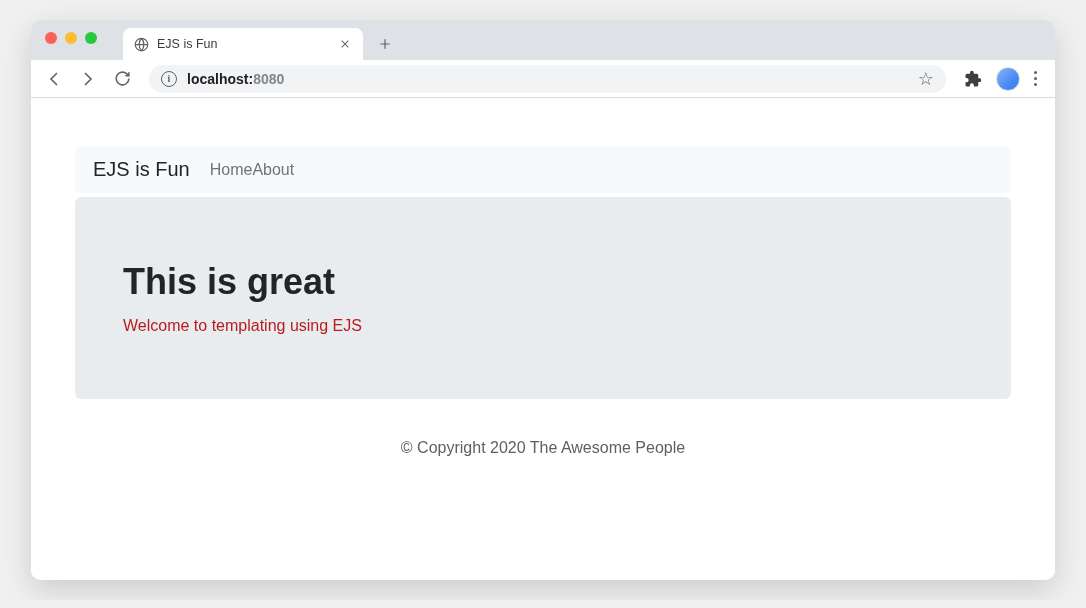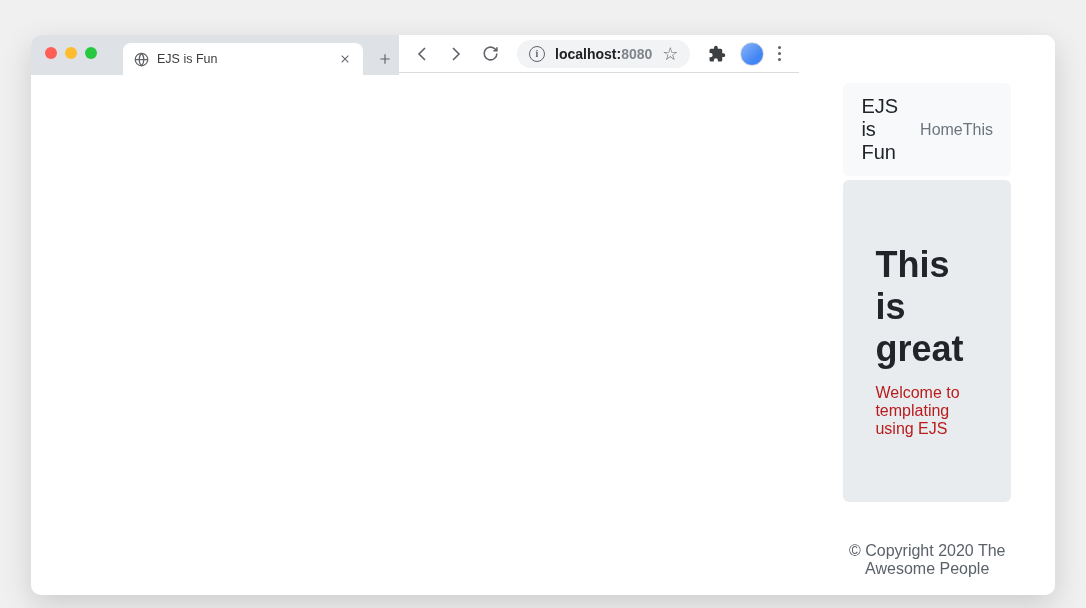--- a/index.html
+++ b/index.html
@@ -8,27 +8,27 @@
       box-sizing: border-box;
     }
     body {
       font-family: -apple-system, BlinkMacSystemFont, "Segoe UI", Helvetica, Arial, sans-serif;
       background: #f0f0f0;
       padding: 20px 16px;
     }
     .browser-window {
       width: 1024px;
       height: 560px;
-      margin: 15px auto;
+      margin: 0 auto;
       background: #fff;
       border-radius: 10px;
       box-shadow: 0 10px 30px rgba(0,0,0,0.15);
       overflow: hidden;
       display: flex;
-      flex-direction: row;
+      flex-direction: column;
     }
     .title-bar {
       background: #dee1e6;
       height: 40px;
       display: flex;
       align-items: flex-end;
       padding-left: 12px;
       position: relative;
     }
     .traffic-lights {
@@ -212,21 +212,21 @@
       display: flex;
     }
     .navbar-link {
       color: #6c757d;
       font-size: 16px;
       cursor: pointer;
     }
     .jumbotron {
       background: #e9ecef;
       border-radius: 6px;
-      padding: 64px 32px;
+      padding: 64px 48px;
       margin-top: 4px;
     }
     .jumbo-heading {
       font-size: 36px;
       font-weight: 600;
       color: #212529;
       margin-bottom: 14px;
     }
     .jumbo-text {
       font-size: 16px;
@@ -310,21 +310,21 @@
       </div>
     </div>
   </div>
 
   <div class="viewport">
     <div class="page-container">
       <div class="navbar">
         <span class="navbar-brand">EJS is Fun</span>
         <div class="navbar-links">
           <span class="navbar-link">Home</span>
-          <span class="navbar-link">This</span>
+          <span class="navbar-link">About</span>
         </div>
       </div>
       <div class="jumbotron">
         <h1 class="jumbo-heading">This is great</h1>
         <p class="jumbo-text">Welcome to templating using EJS</p>
       </div>
       <p class="footer">© Copyright 2020 The Awesome People</p>
     </div>
   </div>
 </div>

